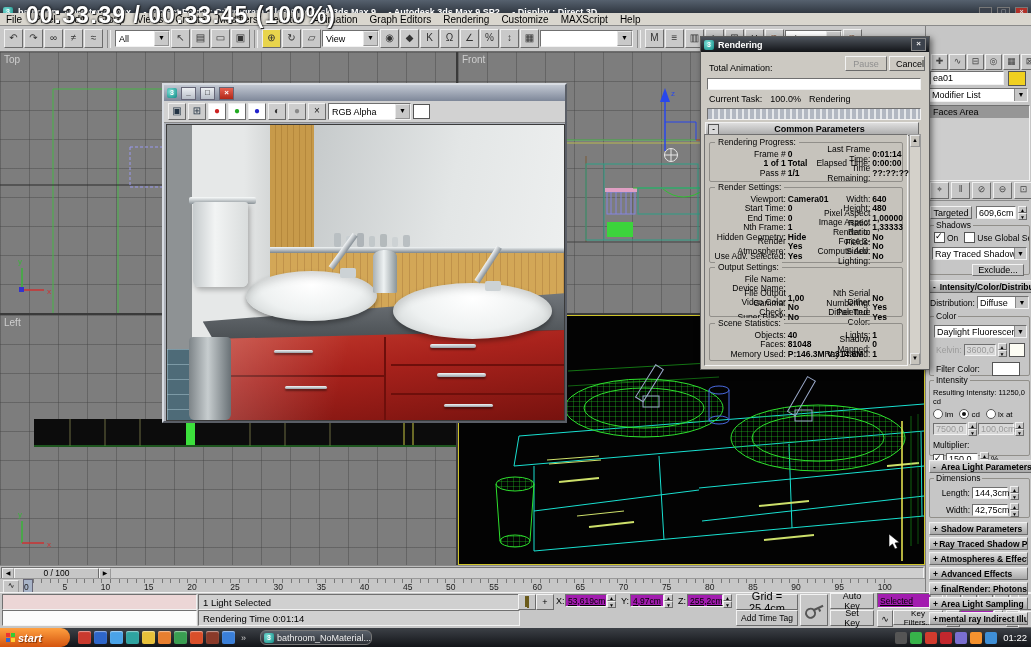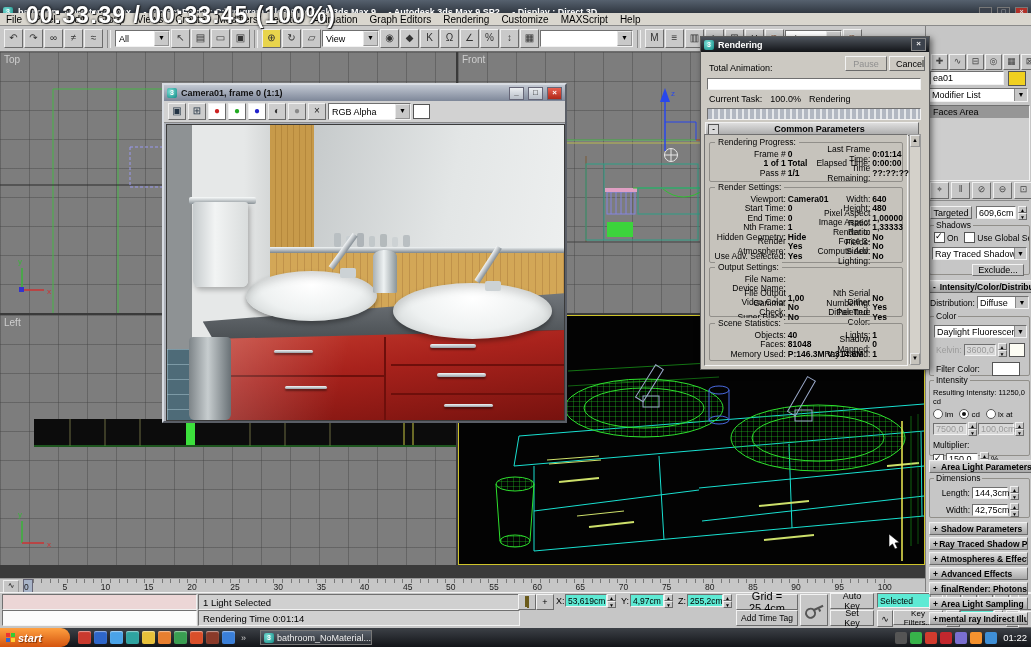--- a/index.html
+++ b/index.html
@@ -140,41 +140,41 @@
     font-size:8.5px;color:#222;}
   #trackbar .marker{position:absolute;left:23px;top:0;width:8px;height:13px;background:#a8b4c8;border:1px solid #667;}
   #trackbar .tbico{position:absolute;left:3px;top:1px;width:14px;height:11px;background:#c6c6c6;border:1px outset #eee;
     font-size:8px;text-align:center;line-height:10px;}
 
   
   #statusbar{left:0;top:592px;width:1031px;height:36px;background:#c6c6c6;border-top:1px solid #f2f2f2;box-sizing:border-box;padding-left:20px;}
   .stxt{font-size:9.5px;padding-left:4px;display:flex;align-items:center;}
   .sbtn{position:absolute;background:#c6c6c6;border:1px solid;border-color:#f2f2f2 #6b6b6b #6b6b6b #f2f2f2;
     font-size:9px;text-align:center;display:flex;align-items:center;justify-content:center;}
-  .sfield{position:absolute;background:#5eead4;border:1px solid;border-color:#707070 #f2f2f2 #f2f2f2 #707070;
-    font-size:8.5px;display:flex;align-items:center;padding-left:2px;box-sizing:border-box;}
+  .sfield{position:absolute;background:#a21caf;border:1px solid;border-color:#707070 #f2f2f2 #f2f2f2 #707070;
+    font-size:8.5px;display:flex;align-items:center;padding-left:2px;box-sizing:border-box;text-decoration:underline;}
   .slbl{position:absolute;font-size:9px;}
   .keyico{position:relative;width:20px;height:10px;transform:rotate(-25deg);}
   .keyico .kc{position:absolute;left:0;top:1px;width:7px;height:7px;border:2px solid #555;border-radius:50%;}
   .keyico .ks{position:absolute;left:10px;top:4px;width:10px;height:2px;background:#555;}
   .keyico .kt{position:absolute;left:14px;top:6px;width:2px;height:3px;background:#555;}
   .lockico{width:9px;height:10px;position:relative;}
   .lockico .la{width:5px;height:4px;border:1px solid #6a5a1a;border-bottom:none;border-radius:3px 3px 0 0;margin:0 auto;}
   .lockico .lb{width:9px;height:6px;background:#d2aa3a;border:1px solid #6a5a1a;box-sizing:border-box;}
 
   
   #taskbar{left:0;top:628px;width:1031px;height:19px;background:linear-gradient(#3c4046,#121418);display:flex;align-items:center;}
   #startbtn{width:70px;height:19px;border-radius:0 9px 9px 0;background:linear-gradient(#ffa040,#d4540e);
     display:flex;align-items:center;gap:3px;padding-left:6px;box-sizing:border-box;
     color:#fff;font-weight:bold;font-style:italic;font-size:11px;text-shadow:1px 1px 1px #803000;flex:none;}
   .flag{width:9px;height:9px;display:grid;grid-template-columns:4px 4px;grid-template-rows:4px 4px;gap:1px;flex:none;}
   .flag i{display:block;}
   .qlico{width:13px;height:13px;border-radius:2px;flex:none;box-shadow:inset 0 1px 1px rgba(255,255,255,.5);}
   #taskitem{width:112px;height:15px;background:linear-gradient(#5a616b,#2c3036);border:1px solid #777;
-    border-radius:0;display:flex;align-items:center;gap:3px;padding:0 3px;box-sizing:border-box;
+    border-radius:6px;display:flex;align-items:center;gap:3px;padding:0 3px;box-sizing:border-box;
     color:#eee;font-size:9px;white-space:nowrap;overflow:hidden;flex:none;}
   .trayico{width:12px;height:12px;border-radius:2px;flex:none;}
   #clock{color:#fff;font-size:9.5px;margin-left:6px;margin-right:4px;}
 
   
   #voverlay{left:26px;top:2px;font-size:23px;font-weight:bold;color:#fff;z-index:60;
     text-shadow:0 0 3px #000,1px 1px 0 #333;letter-spacing:1px;white-space:nowrap;}
 </style>
 </head>
 <body>
@@ -403,21 +403,20 @@
       <line x1="459" y1="98" x2="459" y2="228" stroke="#1fbf1f" opacity=".4"></line>
       <g transform="translate(430,218)">
         <path d="M0 0 L0 13 L3.5 10 L6 15 L8.5 14 L6 9 L10.5 8.5 Z" fill="#fff" stroke="#000" stroke-width="0.6"></path>
       </g>
     </svg>
   </div>
 
   <div id="rwin" class="abs">
     <div id="rwin-title">
       <span class="appico">3</span>
-      <span style="flex:1">Camera01, frame 0 (1:1)</span>
       <span class="wb">_</span>
       <span class="wb">□</span>
       <span class="wb close">×</span>
     </div>
     <div id="rwin-tools">
       <span style="display:flex;gap:2px">
 
       <span class="vfbtn" style="color:#234">▣</span>
           <span class="vfbtn" style="color:#234">⊞</span>
           <span class="vfbtn" style="color:#c22;background:#fff">●</span>
@@ -819,20 +818,26 @@
         </div>
         <div class="proll">
           <span style="white-space:nowrap;overflow:hidden">Area Light Sampling</span>
         </div>
         <div class="proll">
           <span style="white-space:nowrap;overflow:hidden">mental ray Indirect Illumination</span>
         </div>
       </div>
   </div>
 
+  <div id="tslider" class="abs">
+    <div class="groove"></div>
+    <span class="tsar" style="left:2px">◀</span>
+    <div class="thandle">0 / 100</div>
+    <span class="tsar" style="left:99px">▶</span>
+  </div>
   <div id="trackbar" class="abs">
     <span class="tbico">∿</span>
     <div class="ticks"></div>
     <div class="marker"></div>
     <div class="nums">
 
     <span class="tick">0</span>
         <span class="tick">5</span>
         <span class="tick">10</span>
         <span class="tick">15</span>

